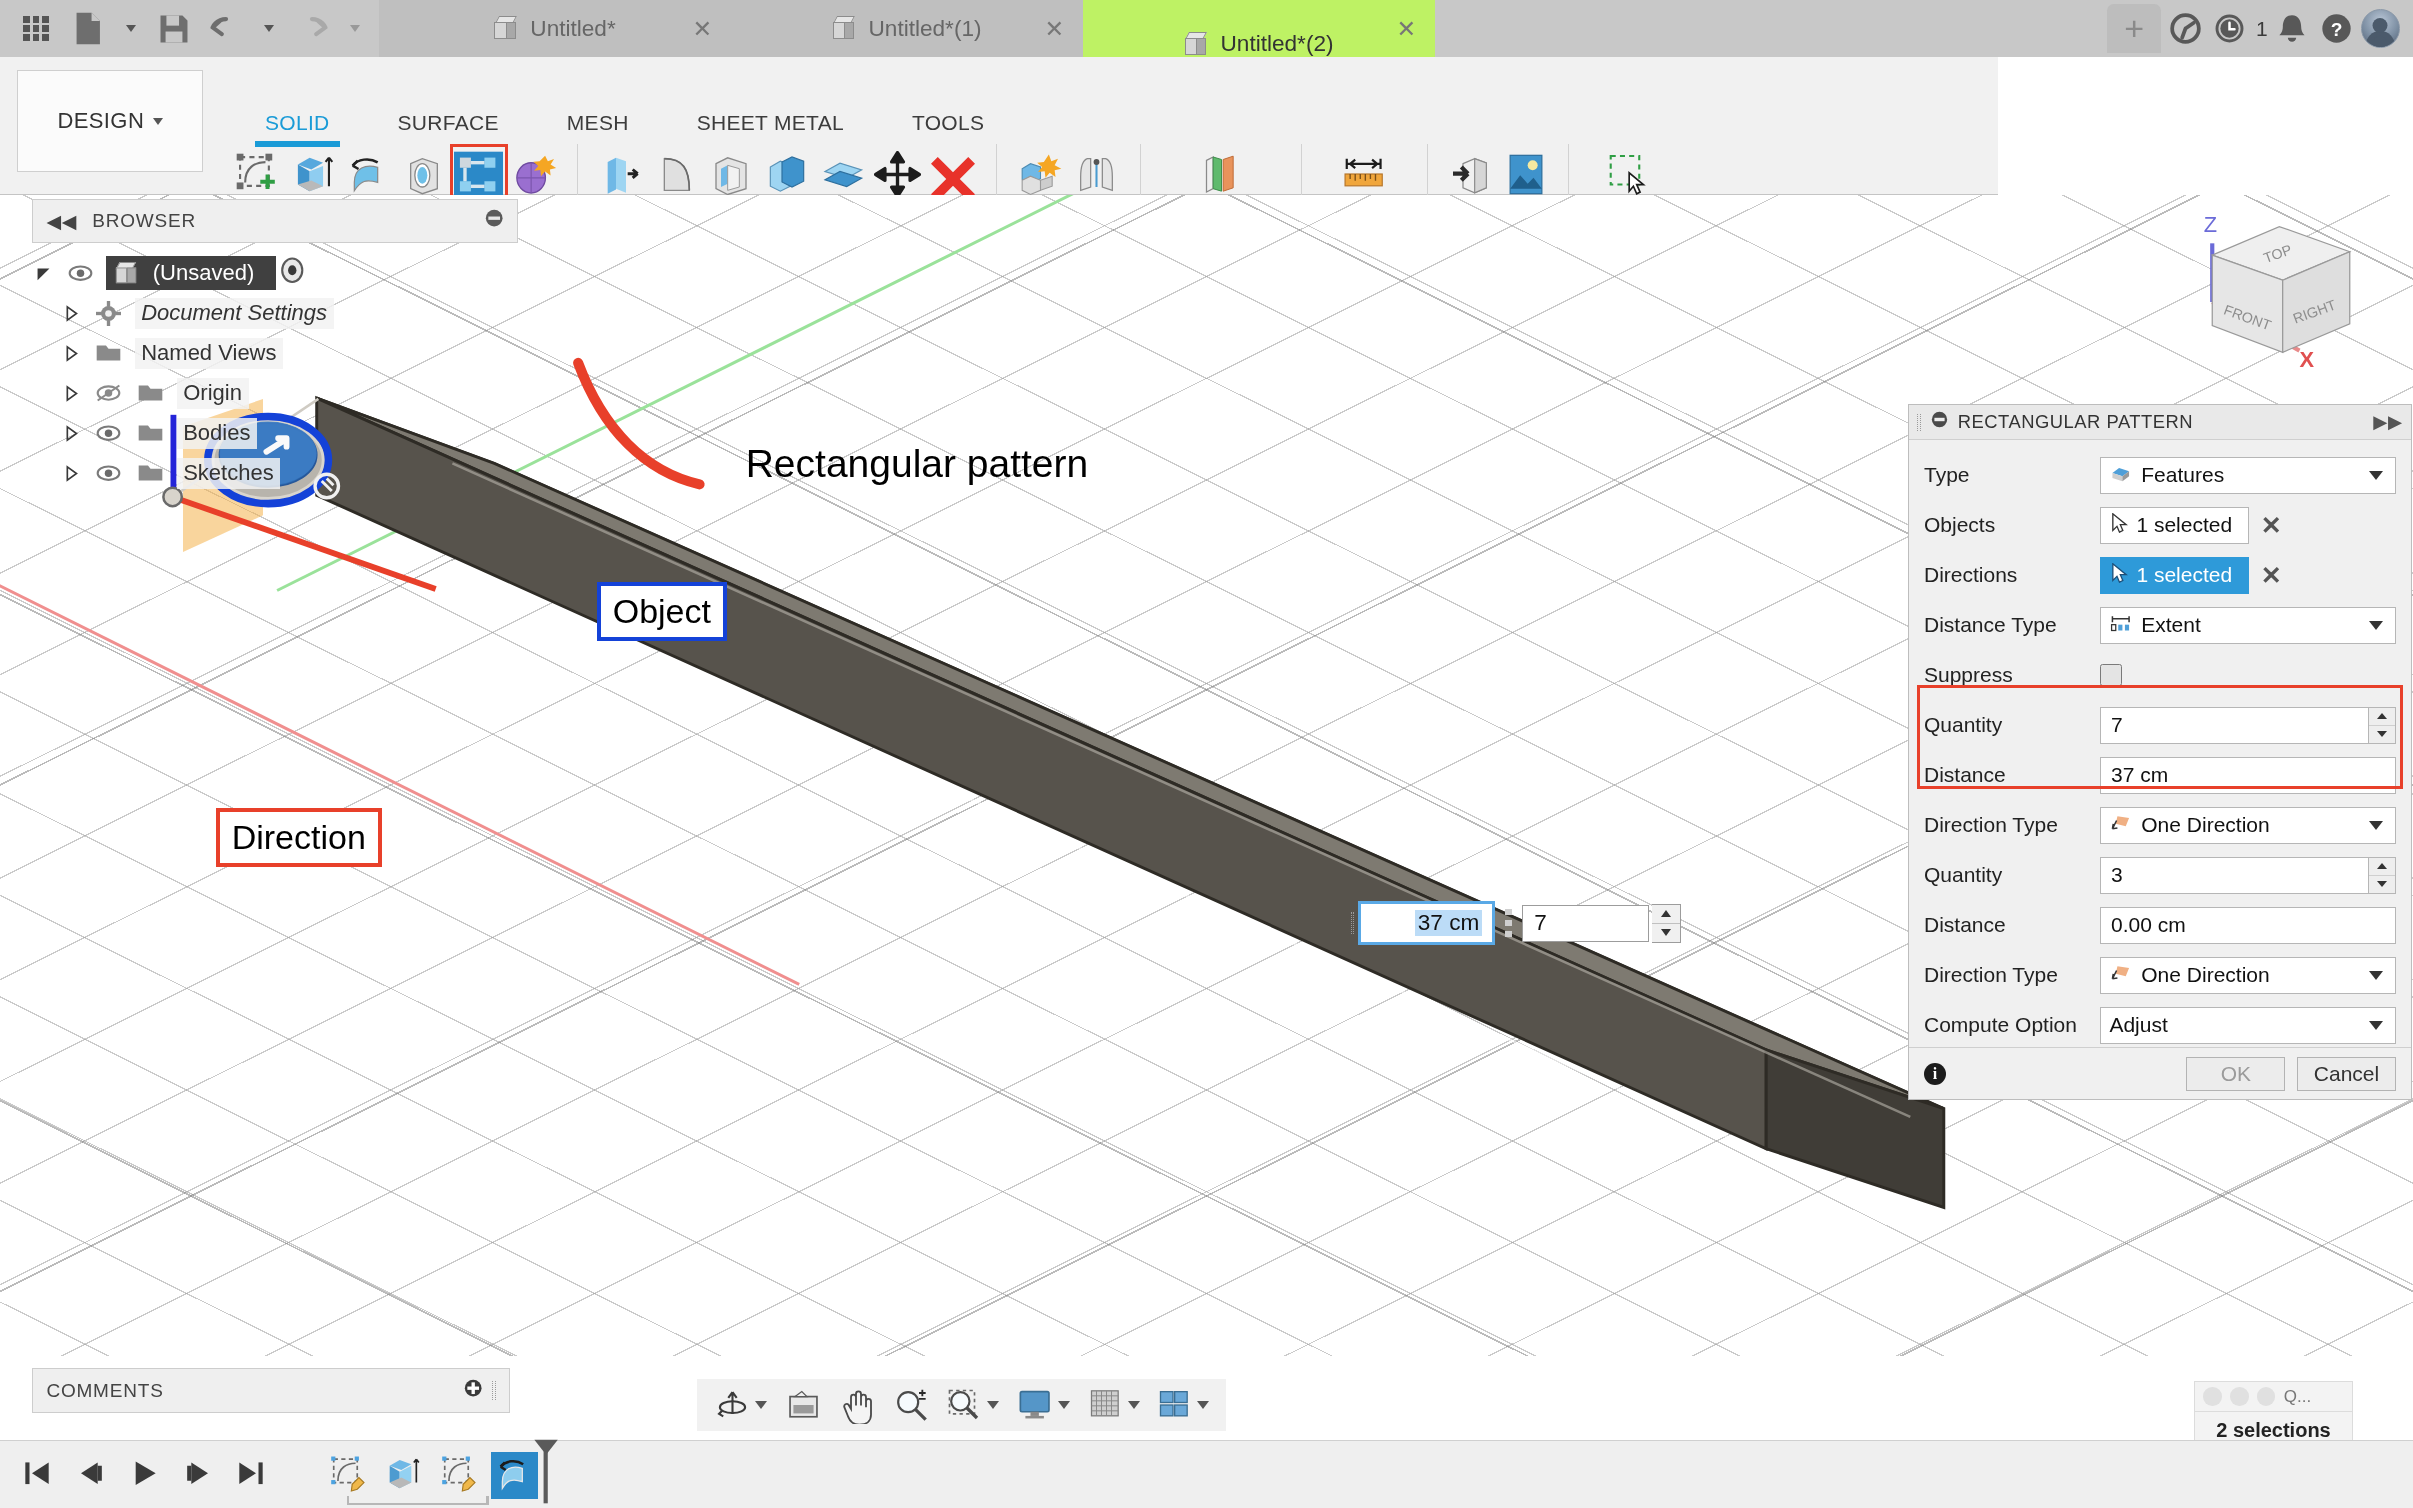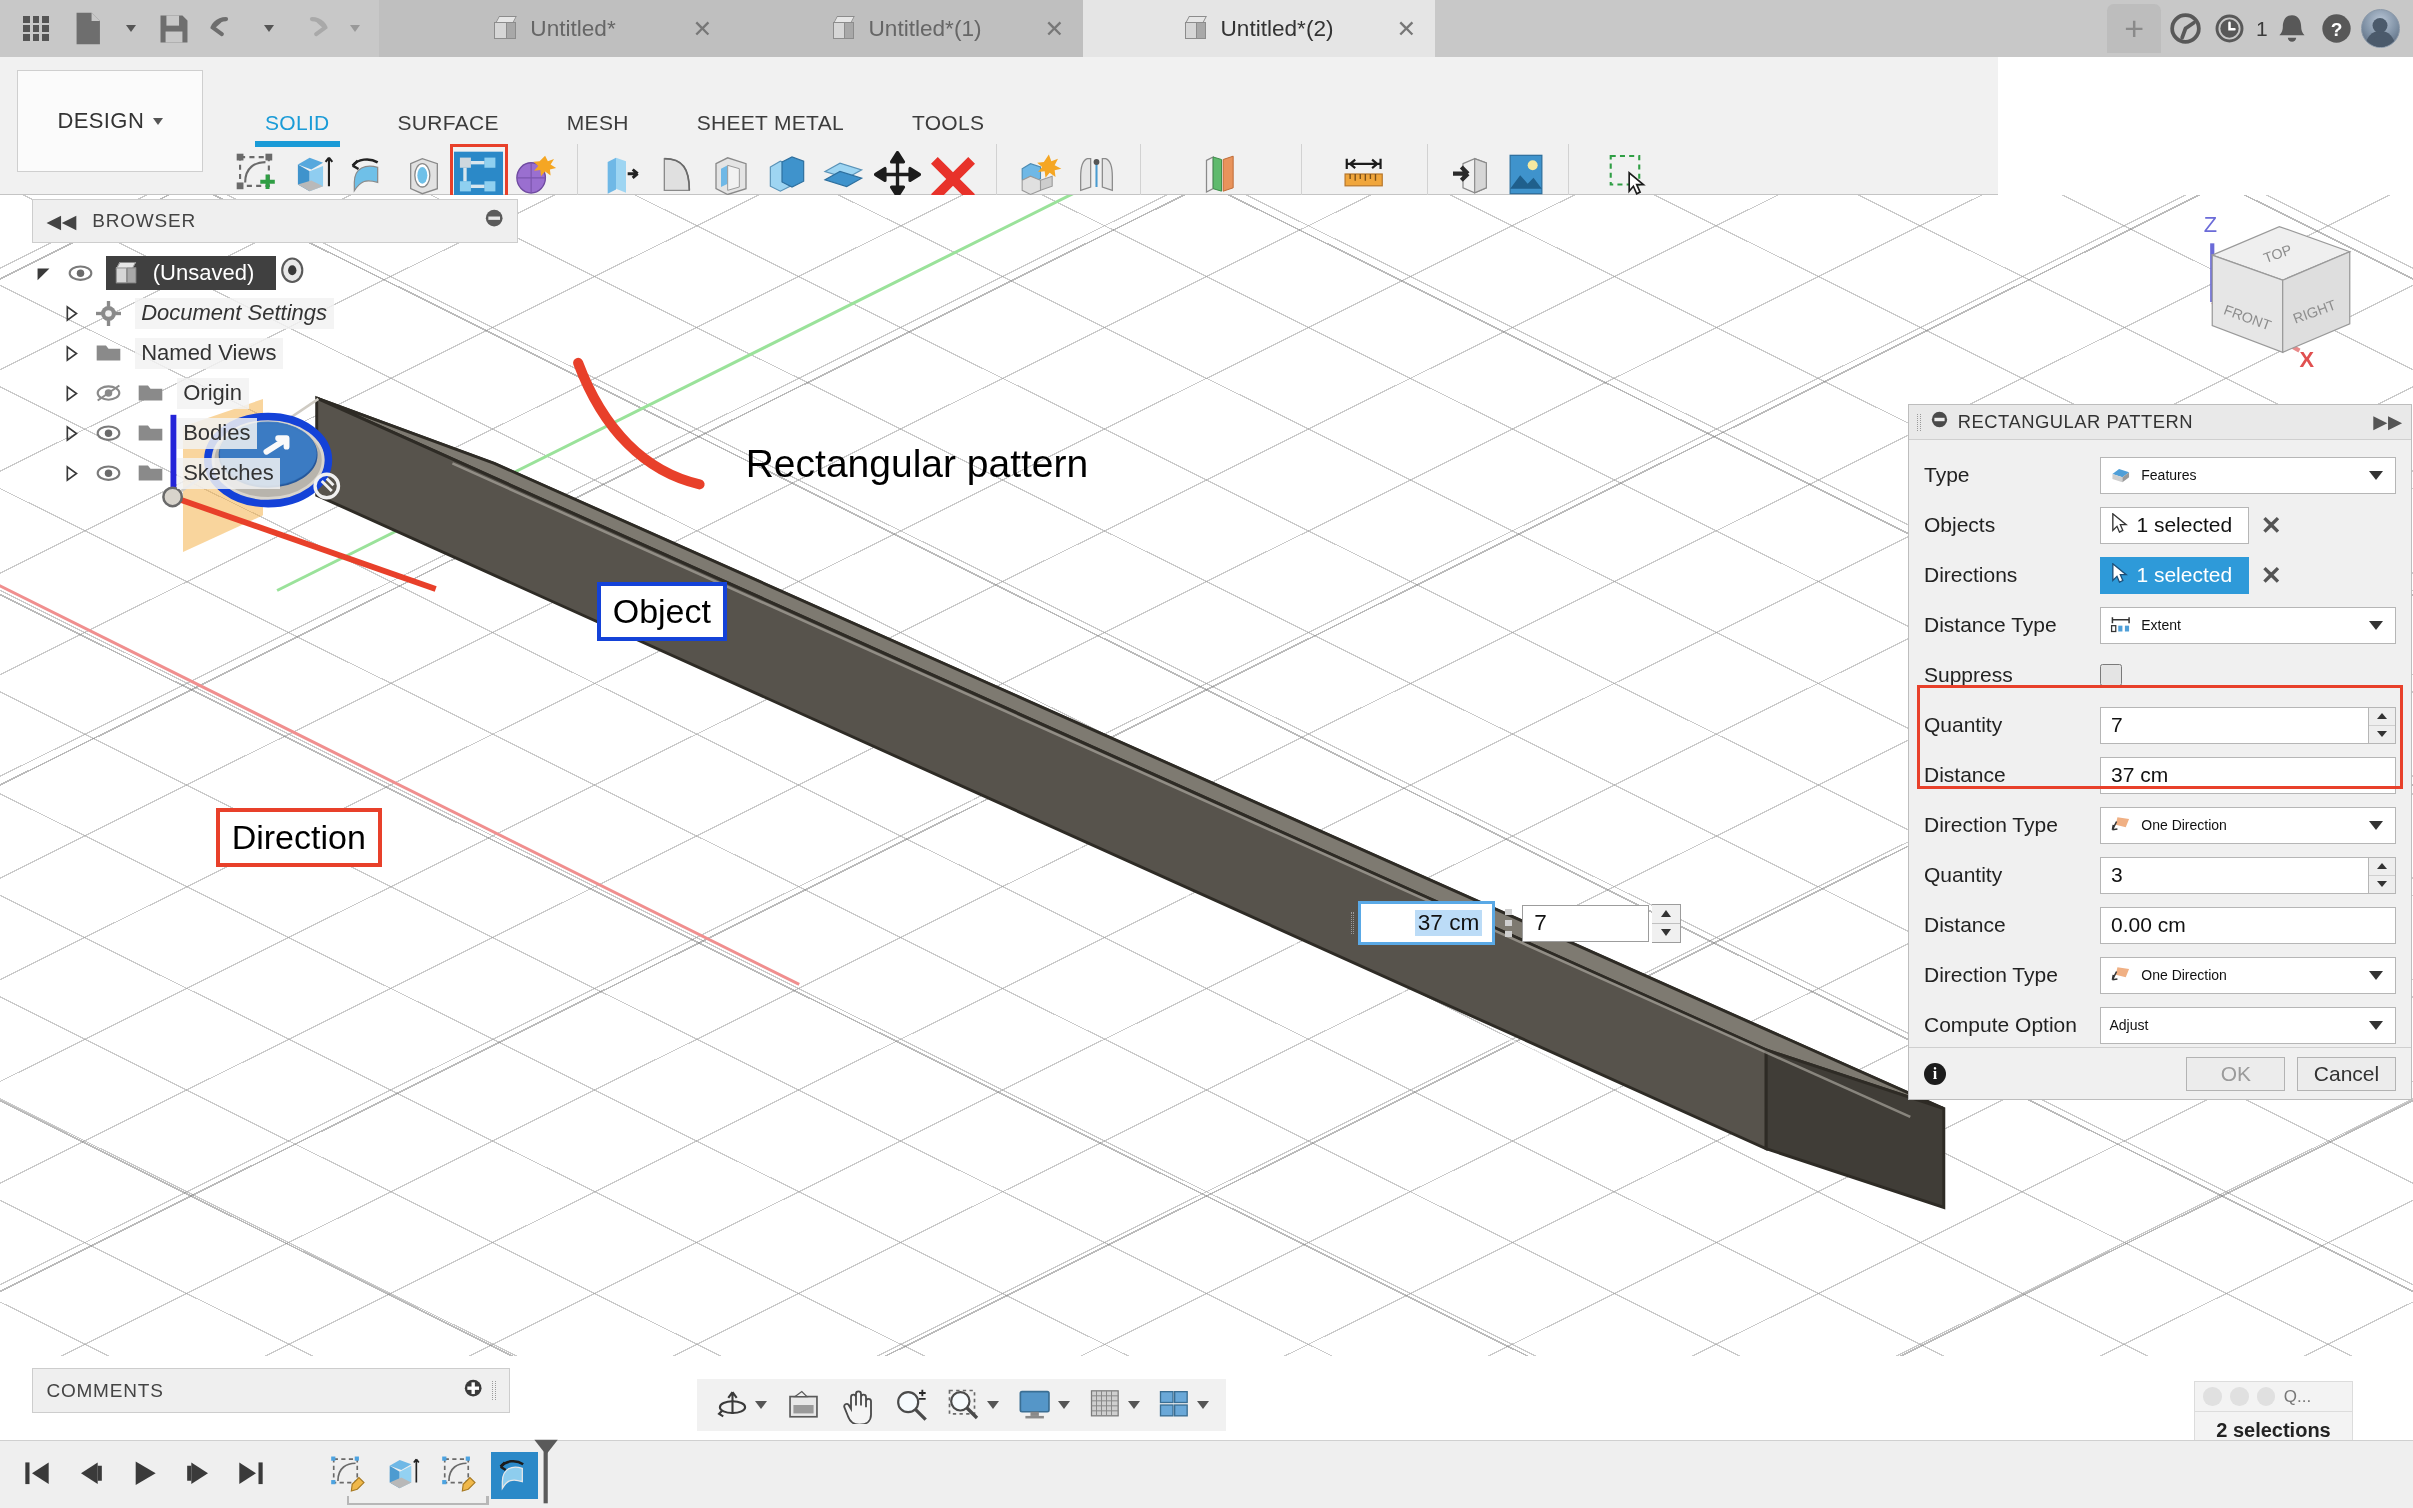--- a/index.html
+++ b/index.html
@@ -27,21 +27,21 @@
   .grid9 i { display: block; width: 6.7px; height: 6.7px; background: #555; }
   .caret { width: 0; height: 0; border-left: 5.9px solid transparent; border-right: 5.9px solid transparent; border-top: 7.5px solid #555; }
   .caret.light { border-top-color: #999; }
 
   .tabs { display: flex; align-items: flex-end; flex: 1; padding-left: 6.7px; }
   .tab {
     height: 57px; display: flex; align-items: center; justify-content: center;
     gap: 11.7px; padding: 0 34px; min-width: 352px; position: relative;
     background: #bfbfbf; color: #666; font-size: 22.6px;
   }
-  .tab.active { background: #e5e5e5; color: #333; }
+  .tab.active { background: #bef264; color: #333; align-items: flex-end; }
   .tab .tclose { position: absolute; right: 18.4px; top: 50%; transform: translateY(-50%); font-size: 23.5px; color: #777; }
   .tab-box { width: 25px; height: 25px; position: relative; }
   .tab-box .top { position: absolute; left: 3.4px; top: 0; width: 18.4px; height: 7.5px; background: #e6e6e6; border: 1.3px solid #8c8c8c; transform: skewX(-28deg); }
   .tab-box .front { position: absolute; left: 0.8px; top: 5.9px; width: 12.6px; height: 17.6px; background: #d6d6d6; border: 1.3px solid #8c8c8c; }
   .tab-box .side { position: absolute; left: 12.6px; top: 5.9px; width: 10px; height: 17.6px; background: #a8a8a8; border: 1.3px solid #8c8c8c; }
 
   .tb-right { display: flex; align-items: center; gap: 5px; padding-right: 13.4px; }
   .newtab { width: 54px; height: 49px; background: #bdbdbd; border-radius: 6.7px 6.7px 0 0; display:flex; align-items:center; justify-content:center; color:#8a8a8a; font-size: 34px; font-weight: 300; }
   .circ-icon { width: 39px; height: 39px; display:flex;align-items:center;justify-content:center; }
   .cnt { font-size: 21px; color: #3a3a3a; margin-left: 1.7px; }
@@ -154,21 +154,21 @@
     height: 35px; background: #e9e9e9; border-bottom: 0.8px solid #cfcfcf;
     display: flex; align-items: center; gap: 10px; padding: 0 8.4px;
     font-size: 18.4px; color: #333; letter-spacing: 0.5px;
   }
   .dlg-body { padding: 10px 15px 5px 15px; }
   .drow { display: flex; align-items: center; height: 50px; }
   .dlabel { width: 176px; font-size: 21px; color: #222; }
   .dctl { flex: 1; display: flex; align-items: center; gap: 11.7px; }
   .dselect {
     flex: 1; height: 37px; background: #fff; border: 0.8px solid #b6b6b6;
-    display: flex; align-items: center; padding: 0 8.4px; gap: 8.4px; font-size: 14px; color: #111;
+    display: flex; align-items: center; padding: 0 8.4px; gap: 8.4px; font-size: 21px; color: #111;
     position: relative;
   }
   .dselect .dcaret { position: absolute; right: 11.7px; width:0;height:0;border-left:7.5px solid transparent;border-right:7.5px solid transparent;border-top:9.2px solid #333; }
   .dpick {
     width: 149px; height: 37px; background: #fff; border: 0.8px solid #b6b6b6;
     display:flex; align-items:center; gap: 8.4px; padding: 0 10px; font-size: 21px; color:#111;
   }
   .dpick.sel { background: #2e9ad9; border-color: #2e9ad9; color: #fff; }
   .dxbtn { font-size: 25px; color: #555; font-weight: bold; }
   .dtext { flex: 1; height: 37px; background: #fff; border: 0.8px solid #b6b6b6; display:flex; align-items:center; padding: 0 10px; font-size: 21px; color:#111; }

